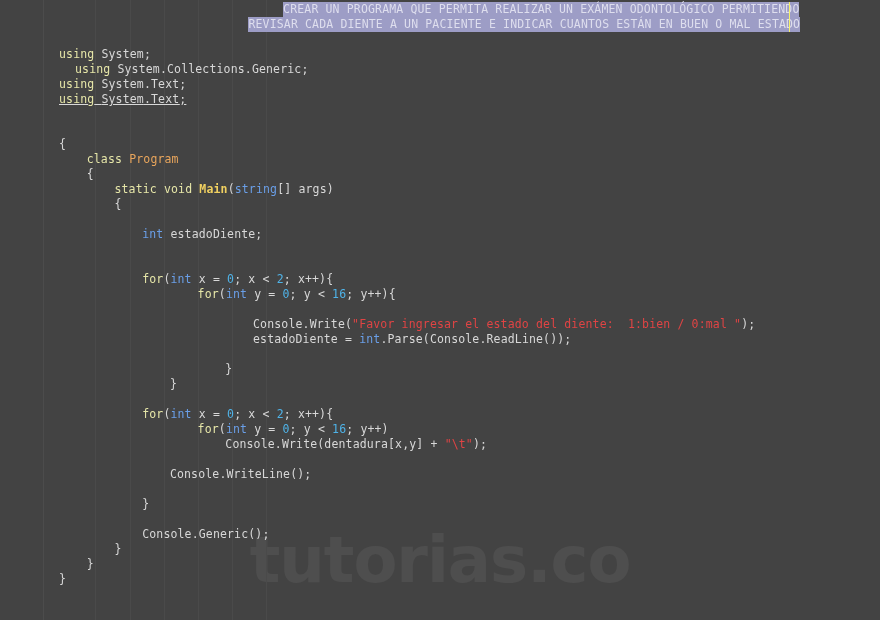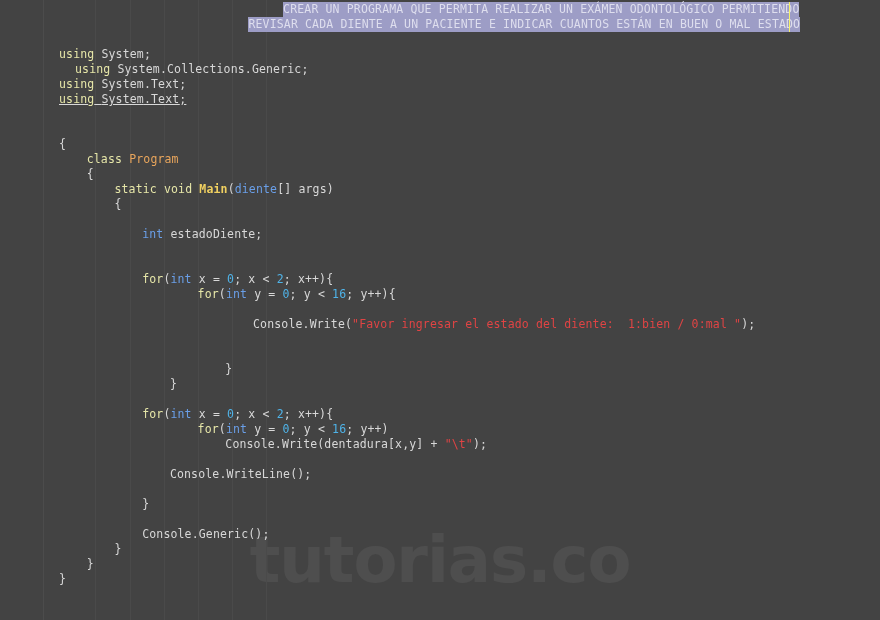--- a/index.html
+++ b/index.html
@@ -275,26 +275,27 @@
     </div>
 
   <div id="code">
       <div class="cl" style="top: 47px; left: 51px;"><span class="k">using</span><span class="p"> </span><span class="p">System</span><span class="p">;</span></div>
       <div class="cl" style="top: 62px; left: 51px; margin-left: 16px;"><span class="k">using</span><span class="p"> </span><span class="p">System</span><span class="p">.</span><span class="p">Collections</span><span class="p">.</span><span class="p">Generic</span><span class="p">;</span></div>
       <div class="cl" style="top: 77px; left: 51px;"><span class="k">using</span><span class="p"> </span><span class="p">System</span><span class="p">.</span><span class="p">Text</span><span class="p">;</span></div>
       <div class="cl" style="top: 92px; left: 51px; text-decoration: underline;"><span class="k">using</span><span class="p"> </span><span class="p">System</span><span class="p">.</span><span class="p">Text</span><span class="p">;</span></div>
       <div class="cl" style="top: 137px; left: 51px;"><span class="p">{</span></div>
       <div class="cl" style="top: 152px; left: 78.72px;"><span class="k">class</span><span class="t"> </span><span class="t">Program</span></div>
       <div class="cl" style="top: 167px; left: 78.72px;"><span class="p">{</span></div>
-      <div class="cl" style="top: 182px; left: 106.44px;"><span class="k">static</span><span class="p"> </span><span class="k">void</span><span class="p"> </span><span class="fn">Main</span><span class="p">(</span><span class="kb">diente</span><span class="p">[] </span><span class="p">args</span><span class="p">)</span></div>
+      <div class="cl" style="top: 182px; left: 106.44px;"><span class="k">static</span><span class="p"> </span><span class="k">void</span><span class="p"> </span><span class="fn">Main</span><span class="p">(</span><span class="kb">string</span><span class="p">[] </span><span class="p">args</span><span class="p">)</span></div>
       <div class="cl" style="top: 197px; left: 106.44px;"><span class="p">{</span></div>
       <div class="cl" style="top: 227px; left: 134.16px;"><span class="kb">int</span><span class="p"> </span><span class="p">estadoDiente</span><span class="p">;</span></div>
       <div class="cl" style="top: 272px; left: 134.16px;"><span class="k">for</span><span class="p">(</span><span class="kb">int</span><span class="p"> </span><span class="p">x</span><span class="p"> = </span><span class="n">0</span><span class="p">; </span><span class="p">x</span><span class="p"> &lt; </span><span class="n">2</span><span class="p">; </span><span class="p">x</span><span class="p">++){</span></div>
       <div class="cl" style="top: 287px; left: 189.6px;"><span class="k">for</span><span class="p">(</span><span class="kb">int</span><span class="p"> </span><span class="p">y</span><span class="p"> = </span><span class="n">0</span><span class="p">; </span><span class="p">y</span><span class="p"> &lt; </span><span class="n">16</span><span class="p">; </span><span class="p">y</span><span class="p">++){</span></div>
       <div class="cl" style="top: 317px; left: 245.04px;"><span class="p">Console</span><span class="p">.</span><span class="p">Write</span><span class="p">(</span><span class="s">"Favor ingresar el estado del diente:  1:bien / 0:mal "</span><span class="p">);</span></div>
+      <div class="cl" style="top: 332px; left: 245.04px;"><span class="p">estadoDiente</span><span class="p"> = </span><span class="kb">int</span><span class="p">.</span><span class="p">Parse</span><span class="p">(</span><span class="p">Console</span><span class="p">.</span><span class="p">ReadLine</span><span class="p">());</span></div>
       <div class="cl" style="top: 362px; left: 217.32px;"><span class="p">}</span></div>
       <div class="cl" style="top: 377px; left: 161.88px;"><span class="p">}</span></div>
       <div class="cl" style="top: 407px; left: 134.16px;"><span class="k">for</span><span class="p">(</span><span class="kb">int</span><span class="p"> </span><span class="p">x</span><span class="p"> = </span><span class="n">0</span><span class="p">; </span><span class="p">x</span><span class="p"> &lt; </span><span class="n">2</span><span class="p">; </span><span class="p">x</span><span class="p">++){</span></div>
       <div class="cl" style="top: 422px; left: 189.6px;"><span class="k">for</span><span class="p">(</span><span class="kb">int</span><span class="p"> </span><span class="p">y</span><span class="p"> = </span><span class="n">0</span><span class="p">; </span><span class="p">y</span><span class="p"> &lt; </span><span class="n">16</span><span class="p">; </span><span class="p">y</span><span class="p">++)</span></div>
       <div class="cl" style="top: 437px; left: 217.32px;"><span class="p">Console</span><span class="p">.</span><span class="p">Write</span><span class="p">(</span><span class="p">dentadura</span><span class="p">[</span><span class="p">x</span><span class="p">,</span><span class="p">y</span><span class="p">] + </span><span class="s">"\t"</span><span class="p">);</span></div>
       <div class="cl" style="top: 467px; left: 161.88px;"><span class="p">Console</span><span class="p">.</span><span class="p">WriteLine</span><span class="p">();</span></div>
       <div class="cl" style="top: 497px; left: 134.16px;"><span class="p">}</span></div>
       <div class="cl" style="top: 527px; left: 134.16px;"><span class="p">Console</span><span class="p">.</span><span class="p">Generic</span><span class="p">();</span></div>
       <div class="cl" style="top: 542px; left: 106.44px;"><span class="p">}</span></div>
       <div class="cl" style="top: 557px; left: 78.72px;"><span class="p">}</span></div>

